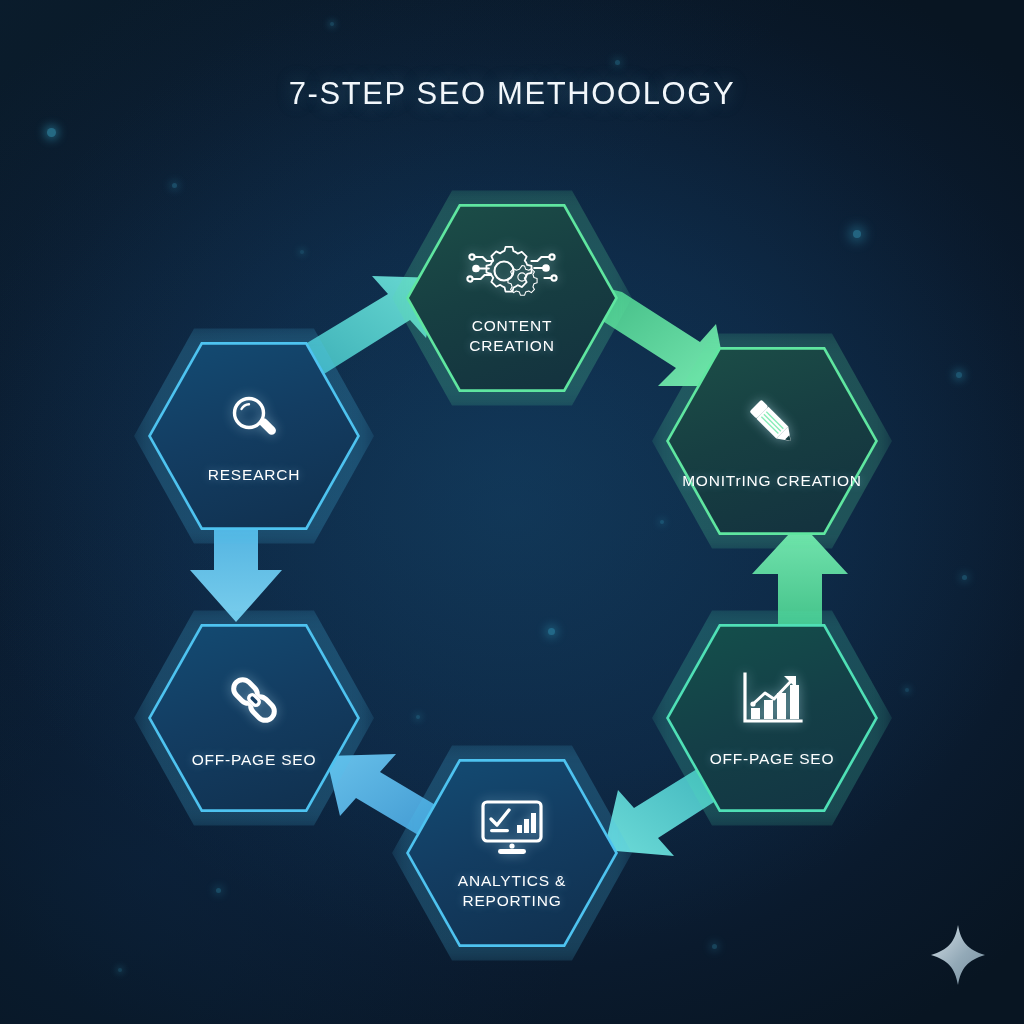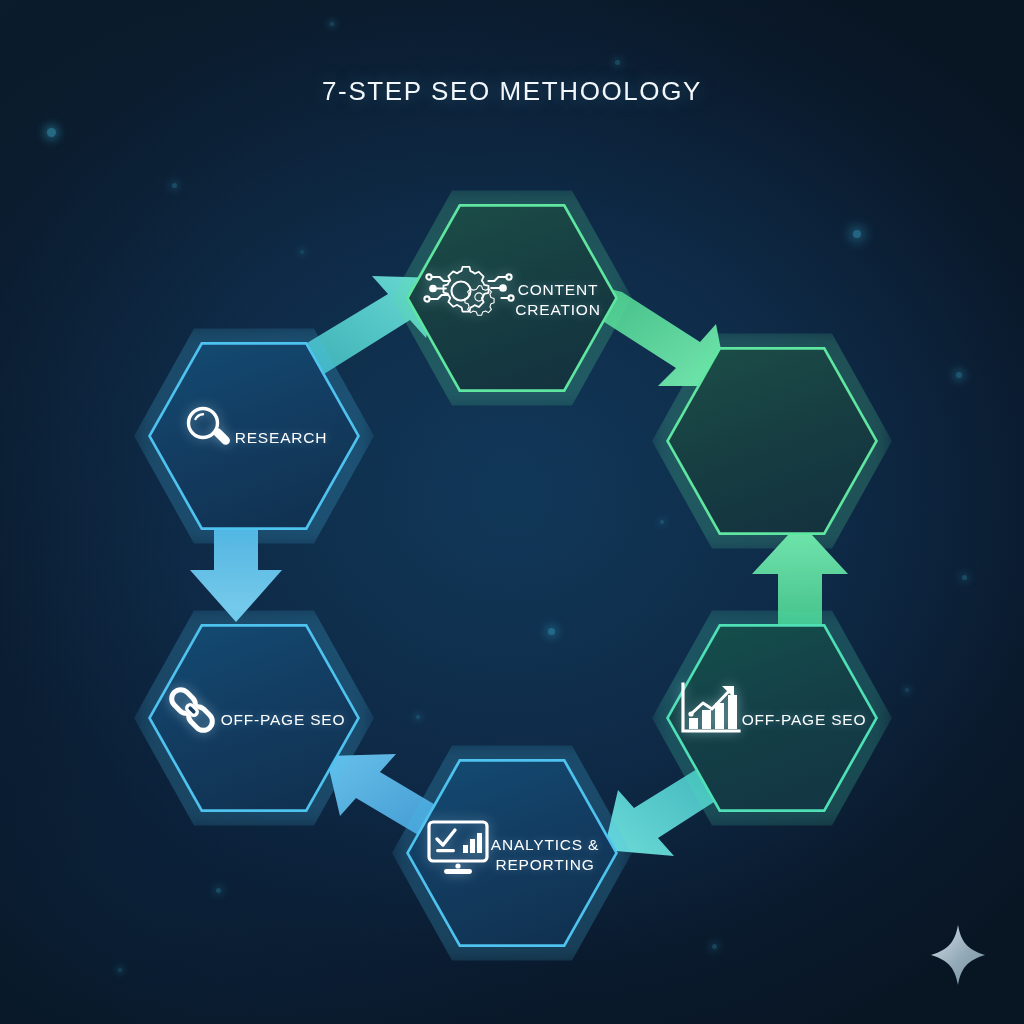--- a/index.html
+++ b/index.html
@@ -41,21 +41,21 @@
   }
 
   
   #title {
     position: absolute;
     top: 76px;
     left: 0;
     width: 1024px;
     text-align: center;
     color: #f2f7fb;
-    font-size: 26px;
+    font-size: 31px;
     letter-spacing: 1.6px;
     font-weight: 400;
     text-shadow: 0 0 18px rgba(120,200,235,0.35);
     white-space: nowrap;
   }
 
   
   .hex {
     position: absolute;
     width: 212px;
@@ -72,20 +72,21 @@
   }
   .hex-inner {
     position: absolute;
     inset: 3px;
     clip-path: polygon(25% 2%, 75% 2%, 100% 50%, 75% 98%, 25% 98%, 0% 50%);
   }
   .hex-content {
     position: relative;
     z-index: 5;
     display: flex;
+    flex-direction: column;
     align-items: center;
     justify-content: center;
     width: 100%;
     padding-top: 4px;
   }
   .hex-icon {
     margin-bottom: 16px;
     filter: drop-shadow(0 0 6px rgba(200,240,255,0.45));
   }
   .hex-label {
@@ -279,20 +280,36 @@
       </span>
       <div class="hex-label">CONTENT
 CREATION</div>
     </div>
   </div>
 
   <div class="hex green" style="left:666px; top:343px;">
     <div class="hex-glow"></div>
     <div class="hex-border"></div>
     <div class="hex-inner"></div>
+    <div class="hex-content">
+      <span class="hex-icon">
+        <svg width="58" height="56" viewBox="0 0 58 56" fill="none">
+          <g transform="rotate(-45 29 28)">
+            <rect x="21" y="4" width="17" height="10" rx="2" fill="#ffffff"></rect>
+            <rect x="21" y="14" width="17" height="28" fill="#ffffff"></rect>
+            <line x1="26" y1="16" x2="26" y2="40" stroke="#5fe6a0" stroke-width="1.4" opacity="0.75"></line>
+            <line x1="29.5" y1="16" x2="29.5" y2="40" stroke="#5fe6a0" stroke-width="1.4" opacity="0.75"></line>
+            <line x1="33" y1="16" x2="33" y2="40" stroke="#5fe6a0" stroke-width="1.4" opacity="0.75"></line>
+            <path d="M21 42 L29.5 54 L38 42 Z" fill="#ffffff"></path>
+            <path d="M26.5 49 L29.5 54 L32.5 49 Z" fill="#173f42"></path>
+          </g>
+        </svg>
+      </span>
+      <div class="hex-label" style="max-width:200px;">MONITrING CREATION</div>
+    </div>
   </div>
 
   <div class="hex teal" style="left:666px; top:620px;">
     <div class="hex-glow"></div>
     <div class="hex-border"></div>
     <div class="hex-inner"></div>
     <div class="hex-content">
       <span class="hex-icon">
         <svg width="64" height="58" viewBox="0 0 64 58" fill="none">
           <path d="M5 3 L5 50 L61 50" stroke="#ffffff" stroke-width="3.2" stroke-linecap="square" fill="none"></path>

